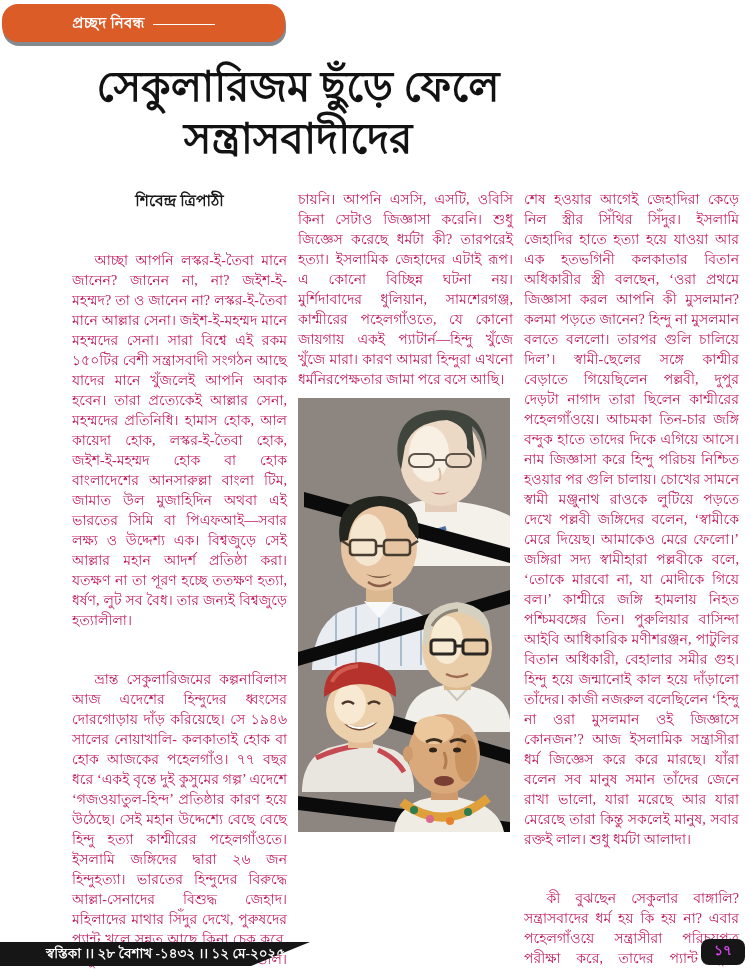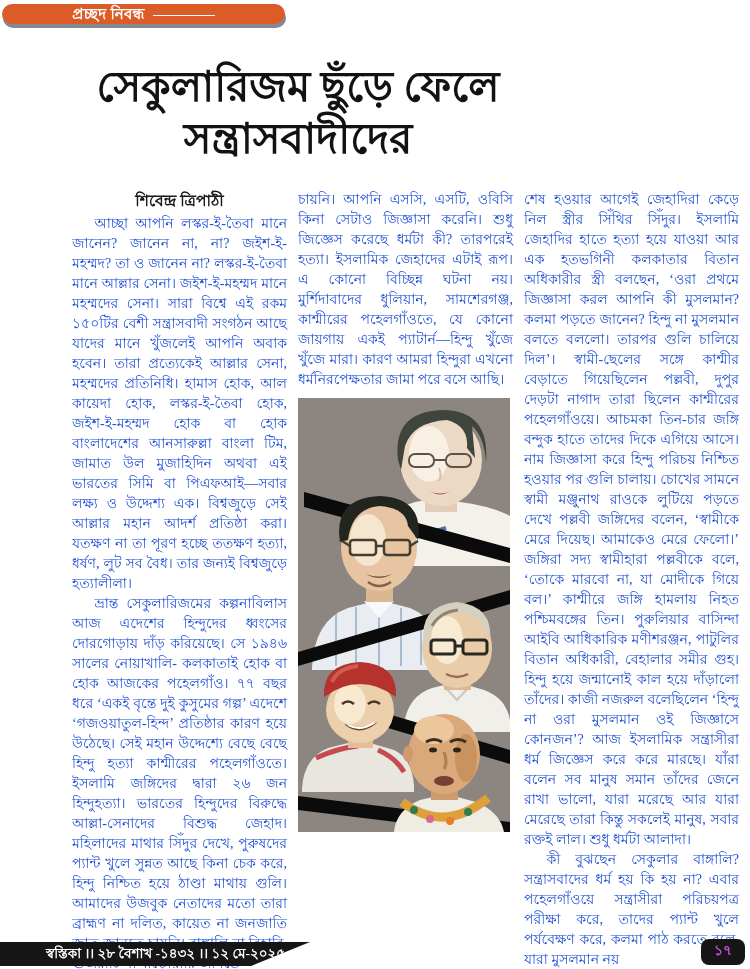--- a/index.html
+++ b/index.html
@@ -8,21 +8,21 @@
     width:750px; height:969px;
     background:#ffffff;
     font-family:"Liberation Serif","DejaVu Serif",serif;
     color:#1a1a1a;
     position:relative;
     overflow:hidden;
   }
   
   .badge {
     position:absolute; left:2px; top:4px;
-    width:283px; height:20px;
+    width:283px; height:38px;
     background:#dc5c28;
     border-radius:16px;
     box-shadow:1px 4px 0 rgba(110,118,126,0.85);
     display:flex; align-items:center; justify-content:center;
     gap:8px;
   }
   .badge .label {
     color:#ffffff; font-size:15px; font-weight:bold;
     letter-spacing:0.3px; white-space:nowrap;
   }
@@ -41,27 +41,27 @@
   
   .body-cols {
     position:absolute; left:72px; top:190px;
     width:668px;
     display:flex; gap:11px;
   }
   .col { width:215px; flex:0 0 215px; }
   .col p {
     font-size:14px; line-height:20px;
     text-align:justify;
-    color:#1d4ed8;
-  }
-  .col p.indent { text-indent:1.6em; }
+    color:#be185d;
+  }
+  .col p.indent { text-indent:1.6em;margin-top:39px; }
   .byline {
     text-align:center; font-weight:bold;
     font-size:15.5px; line-height:22px;
-    margin-bottom:2px;
+    margin-bottom:20px;
   }
   
   .collage {
     width:212px; height:434px;
     margin-top:8px;
     display:block;
   }
   
   .footer-bar {
     position:absolute; left:0; top:942px;

